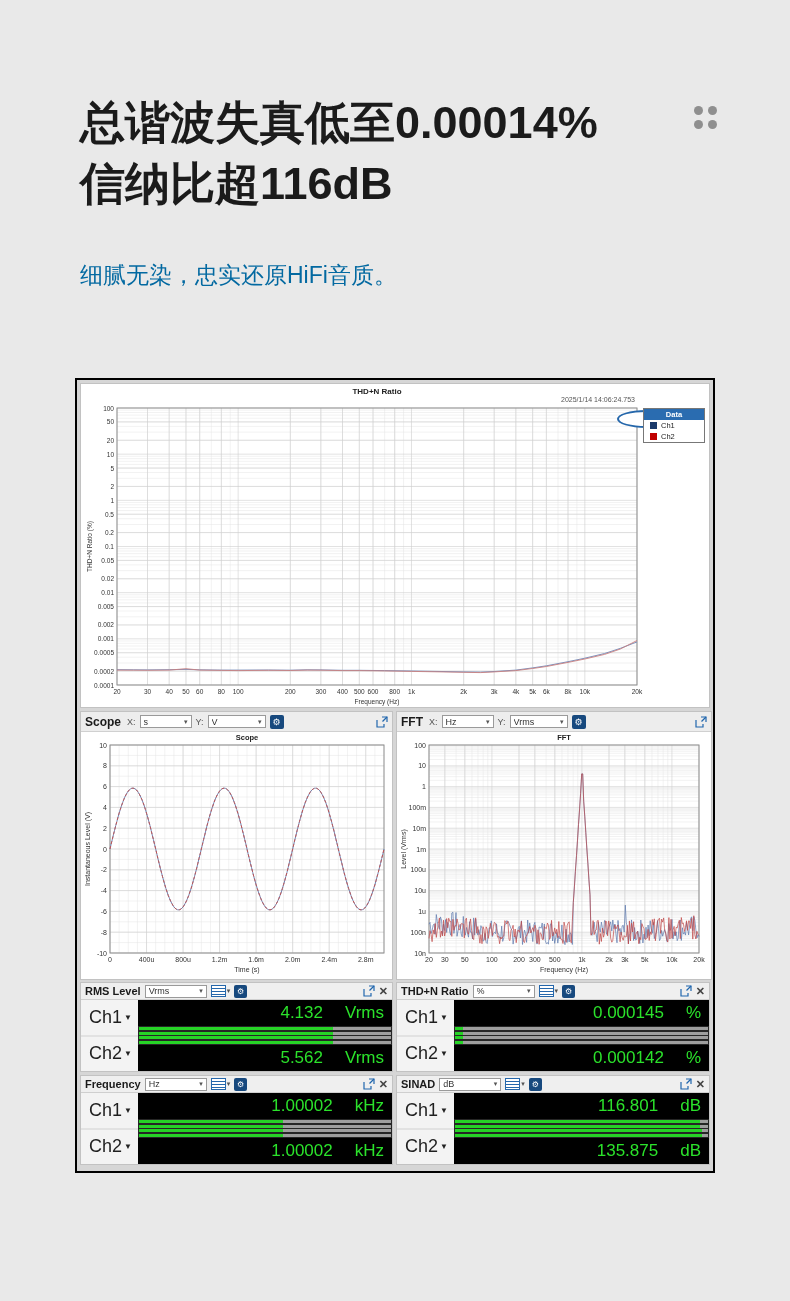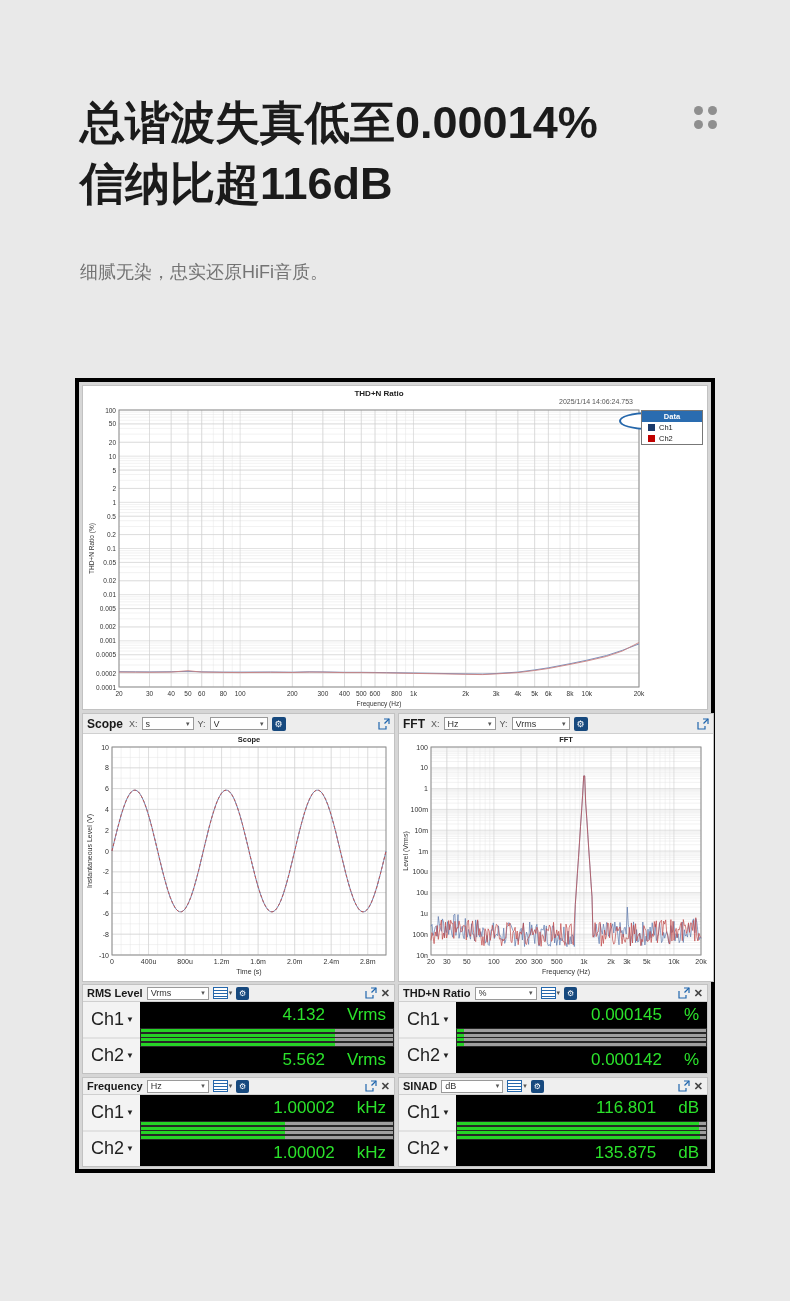--- a/index.html
+++ b/index.html
@@ -4,24 +4,24 @@
 <style>
   html,body{margin:0;padding:0;background:#e9e9e9;}
   .page{position:relative;width:790px;height:1301px;background:#e9e9e9;overflow:hidden;
         font-family:"Liberation Sans",sans-serif;}
   
   .headline{position:absolute;left:80px;top:92px;font-size:45px;font-weight:700;
             color:#1b1b1b;line-height:61px;letter-spacing:0;}
   .dots{position:absolute;left:694px;top:106px;display:grid;grid-template-columns:9px 9px;
         grid-gap:5px;}
   .dots i{width:9px;height:9px;border-radius:50%;background:#8f8f8f;display:block;}
-  .subtitle{position:absolute;left:80px;top:260px;font-size:18px;color:#737373;}
+  .subtitle{position:absolute;left:80px;top:260px;font-size:23px;color:#0369a1;}
   
   .shot{position:absolute;left:75px;top:378px;width:640px;height:795px;box-sizing:border-box;
-        background:#d6d6d6;border:4px solid #000000;padding:3px;}
+        background:#d6d6d6;border:2px solid #000000;padding:3px;}
   .thd-panel{position:relative;height:325px;background:#fff;border:1px solid #c2c2c2;
              box-sizing:border-box;margin-bottom:3px;}
   .chart-title{position:absolute;left:36px;width:520px;top:3px;text-align:center;
                font-size:8px;font-weight:700;color:#222;}
   .timestamp{position:absolute;right:74px;top:12px;font-size:7px;color:#555;}
   .ap-logo{position:absolute;left:536px;top:26px;width:14px;height:14px;border-radius:50%;
            border:2px solid #2567ab;color:#2567ab;font-size:8px;font-style:italic;font-weight:700;
            display:flex;align-items:center;justify-content:center;background:#fff;padding-left:40px;}
   .legend{position:absolute;right:4px;top:24px;width:60px;border:1px solid #777;background:#fff;
           font-size:7.5px;color:#222;margin-left:36px;}

